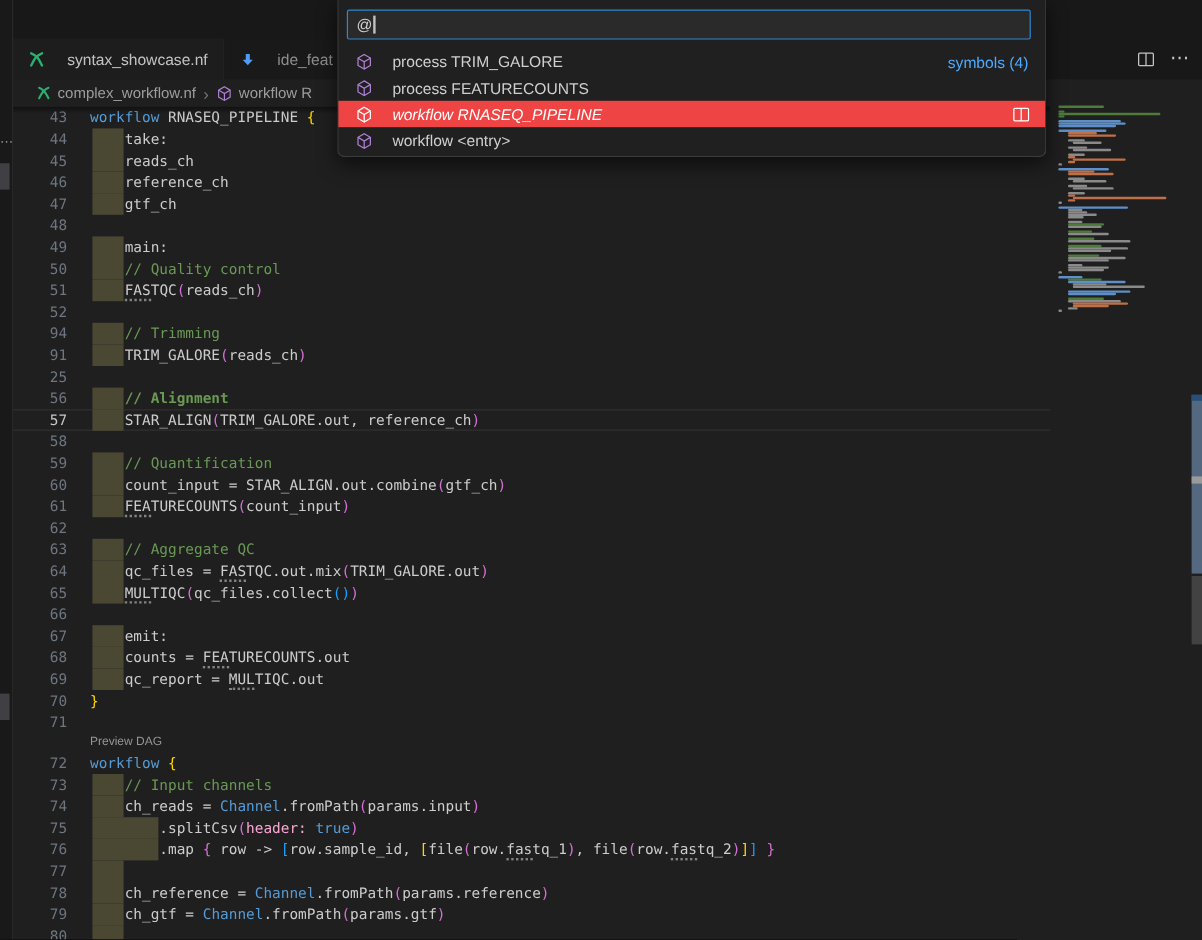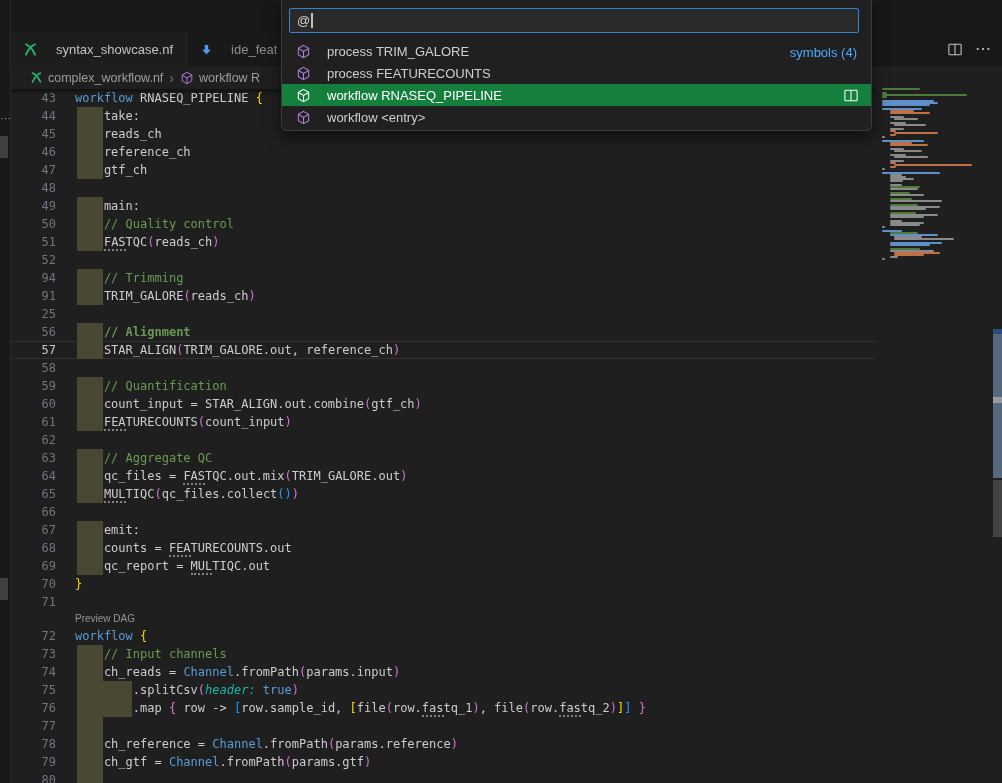--- a/index.html
+++ b/index.html
@@ -42,21 +42,21 @@
   .sb-notch{position:absolute;left:993px;top:397px;width:9px;height:6px;background:#9a9a9a;}
   .sb-gray{position:absolute;left:993px;top:480px;width:9px;height:57px;background:#424242;}
   
   .quick-open{position:absolute;left:281px;top:0;width:589px;height:130px;background:#202020;border:1px solid #3c3c3c;border-top:none;
               border-radius:0 0 6px 6px;box-shadow:0 6px 16px rgba(0,0,0,.55);z-index:20;}
   .qi-input{position:absolute;left:7px;top:8px;width:561px;height:23px;background:#2a2a2a;border:1px solid #2f86d2;border-radius:2px;
             display:flex;align-items:center;padding-left:7px;font-size:13px;color:#d2d2d2;}
   .caret{width:1.5px;height:15px;background:#c0c0c0;margin-left:1px;}
   .qo-list{position:absolute;left:0;top:40px;width:100%;}
   .qo-item{height:22px;display:flex;align-items:center;gap:16px;padding-left:14px;font-size:13px;color:#cfcfcf;cursor:default;}
-  .qo-item.selected{background:#15803d;color:#fff;}
+  .qo-item.selected{background:#ef4444;color:#fff;font-style:italic;}
   .qo-item .split-mini{margin-left:auto;margin-right:13px;display:flex;}
   .qo-badge{position:absolute;right:14px;top:45px;font-size:13px;color:#4daafc;z-index:2;}
   svg{display:block;}
 </style>
 </head>
 <body>
 
 <div class="screen">
 
   <div class="titlebar"></div>
@@ -137,21 +137,21 @@
         <div class="code-row"><span class="num">66</span><span class="code"></span></div>
         <div class="code-row"><div class="ibar"></div><span class="num">67</span><span class="code"><span style="color: rgb(204, 204, 204);">    emit:</span></span></div>
         <div class="code-row"><div class="ibar"></div><span class="num">68</span><span class="code"><span style="color: rgb(204, 204, 204);">    counts = </span><span class="dotted" style="color: rgb(204, 204, 204);">FEA</span><span style="color: rgb(204, 204, 204);">TURECOUNTS.out</span></span></div>
         <div class="code-row"><div class="ibar"></div><span class="num">69</span><span class="code"><span style="color: rgb(204, 204, 204);">    qc_report = </span><span class="dotted" style="color: rgb(204, 204, 204);">MUL</span><span style="color: rgb(204, 204, 204);">TIQC.out</span></span></div>
         <div class="code-row"><span class="num">70</span><span class="code"><span style="color: rgb(255, 215, 0);">}</span></span></div>
         <div class="code-row"><span class="num">71</span><span class="code"></span></div>
         <div class="lens-row">Preview DAG</div>
         <div class="code-row"><span class="num">72</span><span class="code"><span style="color: rgb(86, 156, 214);">workflow</span><span style="color: rgb(204, 204, 204);"> </span><span style="color: rgb(255, 215, 0);">{</span></span></div>
         <div class="code-row"><div class="ibar"></div><span class="num">73</span><span class="code"><span style="color: rgb(106, 153, 85);">    // Input channels</span></span></div>
         <div class="code-row"><div class="ibar"></div><span class="num">74</span><span class="code"><span style="color: rgb(204, 204, 204);">    ch_reads = </span><span style="color: rgb(86, 156, 214);">Channel</span><span style="color: rgb(204, 204, 204);">.fromPath</span><span style="color: rgb(214, 112, 214);">(</span><span style="color: rgb(204, 204, 204);">params.input</span><span style="color: rgb(214, 112, 214);">)</span></span></div>
-        <div class="code-row"><div class="ibar w2"></div><span class="num">75</span><span class="code"><span style="color: rgb(204, 204, 204);">        .splitCsv</span><span style="color: rgb(214, 112, 214);">(</span><span style="color: #14b8a6; font-style: italic;">header: </span><span style="color: rgb(86, 156, 214);">true</span><span style="color: rgb(214, 112, 214);">)</span></span></div>
+        <div class="code-row"><div class="ibar w2"></div><span class="num">75</span><span class="code"><span style="color: rgb(204, 204, 204);">        .splitCsv</span><span style="color: rgb(214, 112, 214);">(</span><span style="color: #f9a8d4;">header: </span><span style="color: rgb(86, 156, 214);">true</span><span style="color: rgb(214, 112, 214);">)</span></span></div>
         <div class="code-row"><div class="ibar w2"></div><span class="num">76</span><span class="code"><span style="color: rgb(204, 204, 204);">        .map </span><span style="color: rgb(214, 112, 214);">{</span><span style="color: rgb(204, 204, 204);"> row -&gt; </span><span style="color: rgb(23, 159, 255);">[</span><span style="color: rgb(204, 204, 204);">row.sample_id, </span><span style="color: rgb(255, 215, 0);">[</span><span style="color: rgb(204, 204, 204);">file</span><span style="color: rgb(214, 112, 214);">(</span><span style="color: rgb(204, 204, 204);">row.</span><span class="dotted" style="color: rgb(204, 204, 204);">fas</span><span style="color: rgb(204, 204, 204);">tq_1</span><span style="color: rgb(214, 112, 214);">)</span><span style="color: rgb(204, 204, 204);">, file</span><span style="color: rgb(214, 112, 214);">(</span><span style="color: rgb(204, 204, 204);">row.</span><span class="dotted" style="color: rgb(204, 204, 204);">fas</span><span style="color: rgb(204, 204, 204);">tq_2</span><span style="color: rgb(214, 112, 214);">)</span><span style="color: rgb(255, 215, 0);">]</span><span style="color: rgb(23, 159, 255);">]</span><span style="color: rgb(204, 204, 204);"> </span><span style="color: rgb(214, 112, 214);">}</span></span></div>
         <div class="code-row"><div class="ibar"></div><span class="num">77</span><span class="code"></span></div>
         <div class="code-row"><div class="ibar"></div><span class="num">78</span><span class="code"><span style="color: rgb(204, 204, 204);">    ch_reference = </span><span style="color: rgb(86, 156, 214);">Channel</span><span style="color: rgb(204, 204, 204);">.fromPath</span><span style="color: rgb(214, 112, 214);">(</span><span style="color: rgb(204, 204, 204);">params.reference</span><span style="color: rgb(214, 112, 214);">)</span></span></div>
         <div class="code-row"><div class="ibar"></div><span class="num">79</span><span class="code"><span style="color: rgb(204, 204, 204);">    ch_gtf = </span><span style="color: rgb(86, 156, 214);">Channel</span><span style="color: rgb(204, 204, 204);">.fromPath</span><span style="color: rgb(214, 112, 214);">(</span><span style="color: rgb(204, 204, 204);">params.gtf</span><span style="color: rgb(214, 112, 214);">)</span></span></div>
         <div class="code-row"><div class="ibar"></div><span class="num">80</span><span class="code"></span></div>
       </div>
     <div class="top-shadow"></div>
   </div>
 
   <div class="minimap" id="minimap">

